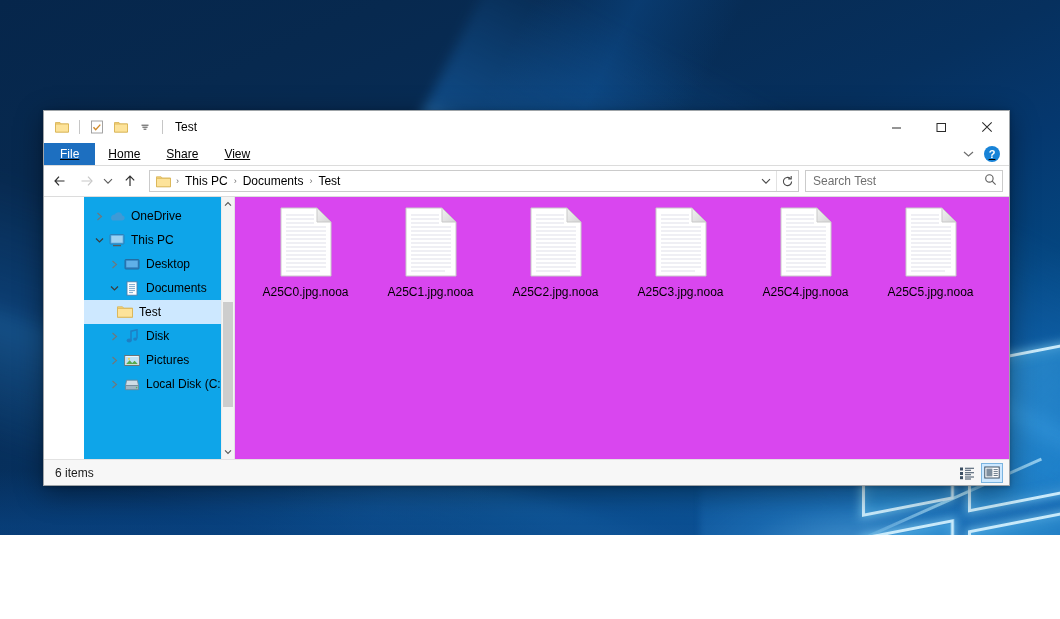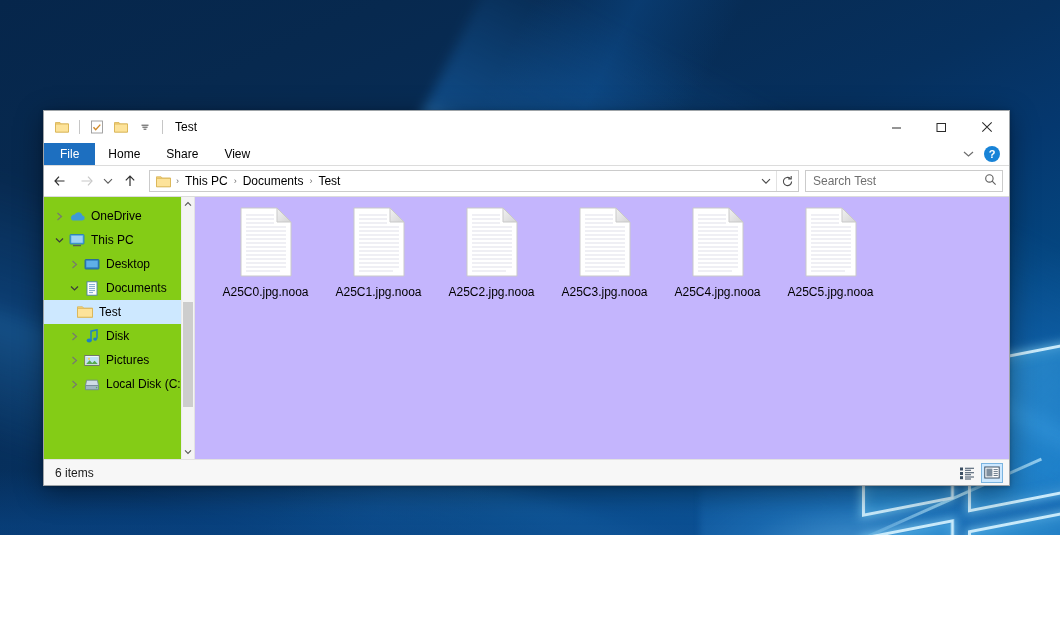--- a/index.html
+++ b/index.html
@@ -123,20 +123,21 @@
   }
 
   
   .ribbon {
     height: 23px;
     display: flex;
     align-items: stretch;
     background: #ffffff;
     border-bottom: 1px solid #dcdcdc;
     flex: none;
+    text-decoration: underline;
   }
   .tab {
     display: flex; align-items: center;
     padding: 0 13px;
     font-size: 12px; color: #000;
     white-space: nowrap;
   }
   .tab.file {
     background: #1d6fc0; color: #fff;
     padding: 0 16px;
@@ -216,25 +217,26 @@
   .body {
     flex: 1;
     display: flex;
     border-top: 1px solid #dcdcdc;
     min-height: 0;
   }
 
   
   .navpane {
     width: 150px;
-    background: #84cc16;
+    background: #0ea5e9;
     padding-top: 7px;
     position: relative;
     flex: none;
     overflow: hidden;
+    margin-left: 40px;
   }
   .nav-item {
     height: 24px;
     display: flex; align-items: center;
     padding-left: 8px;
     font-size: 12px; color: #000;
     white-space: nowrap;
   }
   .nav-item.selected { background: #cde8ff; }
   .nav-chev {
@@ -269,26 +271,26 @@
     top: 105px; height: 105px;
     background: #cdcdcd;
   }
   .nav-scroll .arrow.bottom { position: absolute; bottom: 0; left: 0; right: 0; }
 
   .pane-split { width: 1px; background: #e3e3e3; flex: none; }
 
   
   .content {
     flex: 1;
-    background: #c4b5fd;
+    background: #d946ef;
     padding: 8px 12px 0 14px;
     display: flex;
     flex-wrap: wrap;
     align-content: flex-start;
-    gap: 0;
+    gap: 12px;
     overflow: hidden;
   }
   .file-item {
     width: 113px;
     height: 118px;
     display: flex;
     flex-direction: column;
     align-items: center;
     padding-top: 2px;
   }

